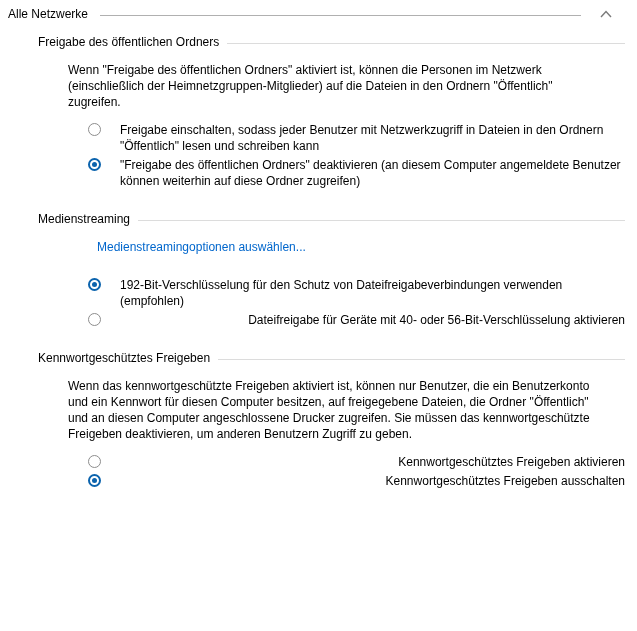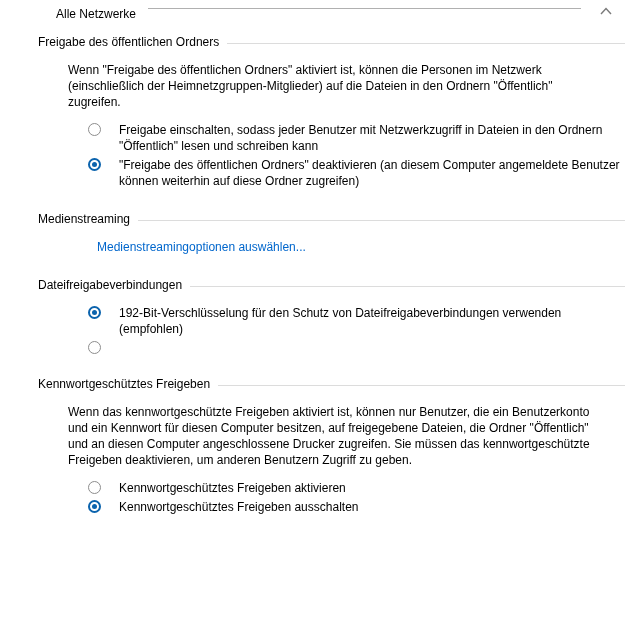--- a/index.html
+++ b/index.html
@@ -7,46 +7,47 @@
     width: 637px; height: 631px;
     background: #ffffff;
     font-family: "Liberation Sans", "DejaVu Sans", sans-serif;
     font-size: 12px;
     line-height: 16px;
     color: #000000;
     overflow: hidden;
   }
   .top-header {
     display: flex;
+    align-items: center;
     padding: 6px 24px 0 8px;
     gap: 10px;
-    margin-left: 48px;
   }
   .top-header .title { white-space: nowrap; padding-right: 2px; }
   .rule-dark { flex: 1; height: 1px; background: #b0b0b0; margin-top: 2px; }
   .chevron { width: 14px; height: 10px; flex: 0 0 auto; margin-left: 8px; cursor: pointer; }
   .sections { padding-left: 38px; padding-right: 12px; padding-top: 12px; }
   .section { margin-bottom: 22px; }
   .section-header {
     display: flex;
     align-items: center;
     gap: 6px;
     margin-bottom: 12px;
   }
   .section-header .section-title { white-space: nowrap; padding-right: 2px; }
   .rule-light { flex: 1; height: 1px; background: #dcdcdc; margin-top: 2px; }
   .section-body { padding-left: 30px; }
   .desc { max-width: 532px; margin-bottom: 10px; }
   .radio-group { padding-left: 20px; margin-top: 12px; }
   .radio-row {
     display: flex;
     align-items: flex-start;
-    gap: 18px;
+    gap: 6px;
     margin-bottom: 3px;
     cursor: default;
+    justify-content: space-between;
   }
   .radio-outer {
     flex: 0 0 auto;
     width: 13px; height: 13px;
     border-radius: 50%;
     margin-top: 1px;
     border: 1px solid #8d8d8d;
     background: #ffffff;
     display: flex;
     align-items: center;
@@ -106,34 +107,31 @@
     <div class="section">
       <div class="section-header">
         <span class="section-title">Medienstreaming</span>
         <div class="rule-light"></div>
       </div>
       <div class="section-body">
         <div class="link-row"><a class="link" href="#">Medienstreamingoptionen auswählen...</a></div>
       </div>
     </div>
     <div class="section">
-      <div class="section-header">
-        <span class="section-title">Dateifreigabeverbindungen</span>
-        <div class="rule-light"></div>
-      </div>
       <div class="section-body">
         <div class="radio-group">
           <label class="radio-row">
             <span class="radio-outer selected">
               <span class="radio-dot"></span>
             </span>
             <span class="radio-label">192-Bit-Verschlüsselung für den Schutz von Dateifreigabeverbindungen verwenden (empfohlen)</span>
           </label>
           <label class="radio-row">
             <span class="radio-outer"></span>
+            <span class="radio-label">Dateifreigabe für Geräte mit 40- oder 56-Bit-Verschlüsselung aktivieren</span>
           </label>
         </div>
       </div>
     </div>
     <div class="section">
       <div class="section-header">
         <span class="section-title">Kennwortgeschütztes Freigeben</span>
         <div class="rule-light"></div>
       </div>
       <div class="section-body">

